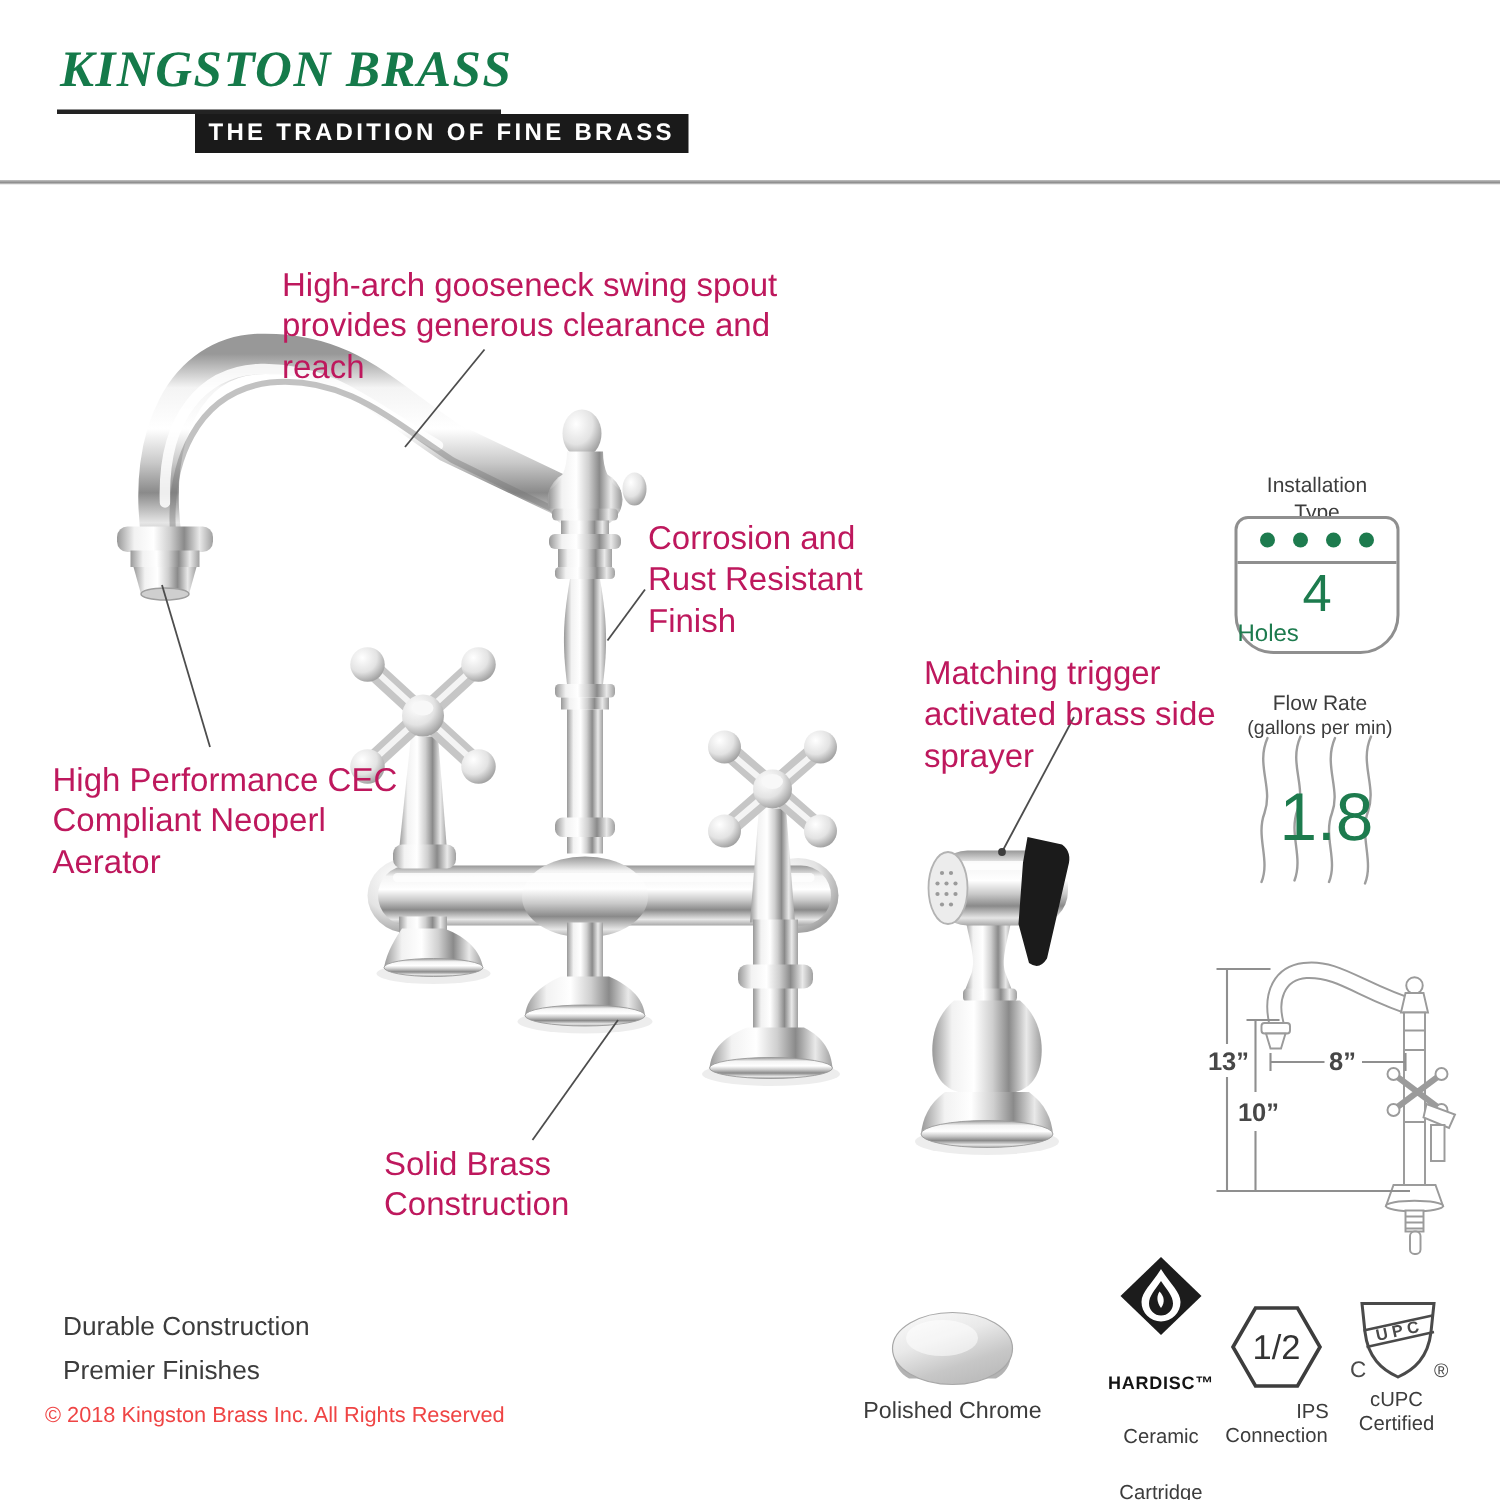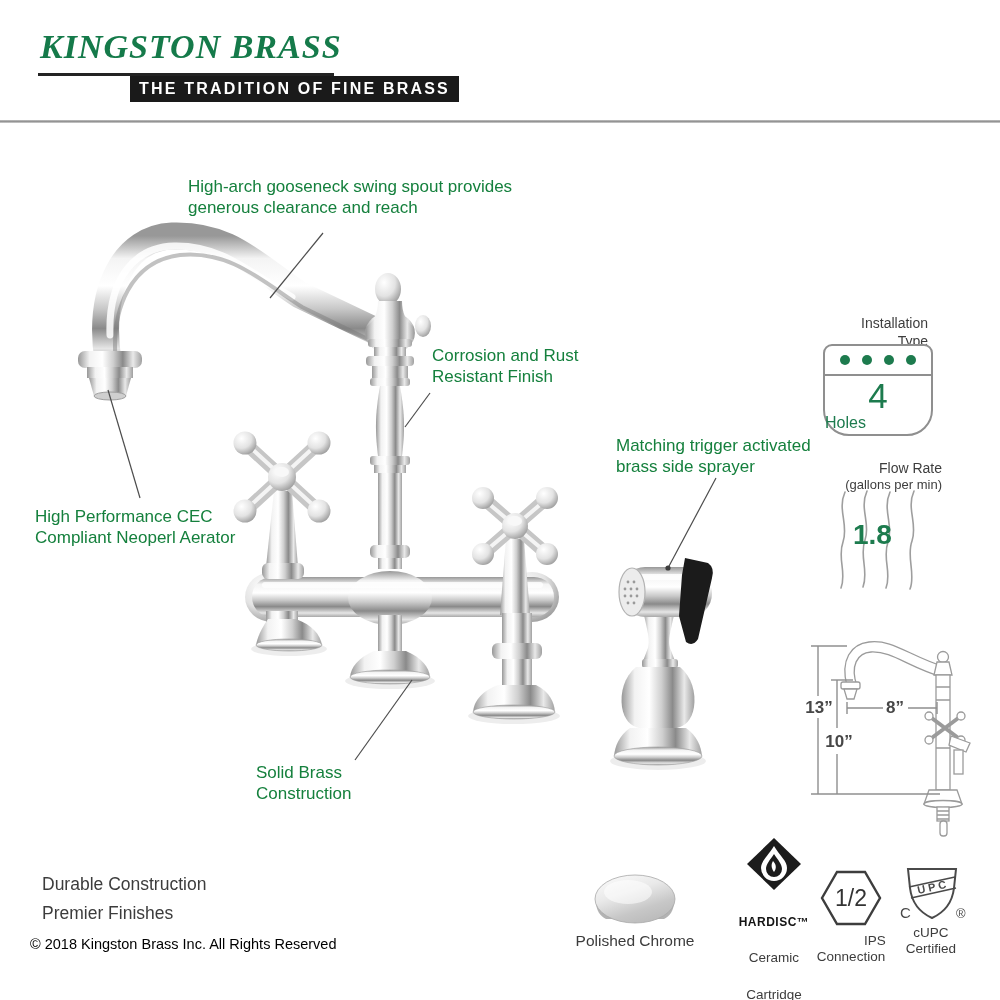--- a/index.html
+++ b/index.html
@@ -10,46 +10,46 @@
   
   .logo-name{left:40px;top:28px;font-family:"Liberation Serif",serif;font-style:italic;
              font-weight:bold;font-size:34px;letter-spacing:1px;color:#157a4a;white-space:nowrap;}
   .logo-underline{left:38px;top:73px;width:296px;height:3px;background:#232323;}
   .logo-tagline{left:130px;top:76px;background:#1a1a1a;color:#ffffff;font-size:16px;
                 font-weight:bold;letter-spacing:2.2px;padding:4px 9px;white-space:nowrap;}
   .header-rule{left:0;top:120px;width:1000px;height:3px;
                background:linear-gradient(#c2c2c2,#8f8f8f 55%,#d9d9d9);}
 
   
-  .callout{color:#15803d;font-size:17px;line-height:1.24;}
+  .callout{color:#be185d;font-size:22px;line-height:1.24;}
   .co-spout{left:188px;top:176px;width:345px;}
   .co-finish{left:432px;top:345px;width:185px;}
   .co-sprayer{left:616px;top:435px;width:228px;}
   .co-aerator{left:35px;top:506px;width:252px;}
   .co-construction{left:256px;top:762px;width:155px;}
 
   
-  .spec-title{color:#3d3d3d;font-size:14px;line-height:1.3;text-align:right;}
+  .spec-title{color:#3d3d3d;font-size:14px;line-height:1.3;text-align:center;}
   .install-title{left:828px;top:314px;width:100px;}
   .sink-box{left:823px;top:344px;width:110px;height:92px;border:2px solid #8f8f8f;
             border-radius:9px 9px 26px 26px;background:#ffffff;box-sizing:border-box;}
   .sink-top{height:28px;border-bottom:2px solid #8f8f8f;display:flex;align-items:center;
             justify-content:center;gap:12px;}
   .hole-dot{width:10px;height:10px;border-radius:50%;background:#1d7b4e;}
   .sink-number{text-align:center;font-size:35px;color:#1d7b4e;line-height:1;margin-top:2px;}
   .sink-holes{text-align:left;font-size:16px;color:#1d7b4e;margin-top:1px;}
   .flow-title{left:818px;top:459px;width:124px;}
   .flow-sub{font-size:13px;}
-  .flow-value{left:853px;top:519px;font-size:28px;color:#1d7b4e;font-weight:bold;}
+  .flow-value{left:853px;top:519px;font-size:45px;color:#1d7b4e;font-weight:normal;}
 
   
   .feature-line{color:#3c3c3c;font-size:17.5px;}
   .feat1{left:42px;top:874px;}
   .feat2{left:42px;top:903px;}
-  .copyright{left:30px;top:936px;color:#000000;font-size:14.5px;}
+  .copyright{left:30px;top:936px;color:#ef4444;font-size:14.5px;}
 
   
   .badge{display:flex;flex-direction:column;align-items:center;text-align:center;color:#3c3c3c;}
   .badge-finish{left:573px;top:872px;width:124px;}
   .badge-cartridge{left:735px;top:837px;width:78px;gap:21px;}
   .badge-connection{left:813px;top:868px;width:76px;}
   .badge-cert{left:886px;top:864px;width:90px;}
   .badge-label{font-size:15.5px;margin-top:4px;}
   .badge-brand{font-size:12px;font-weight:bold;color:#141414;letter-spacing:.5px;margin-top:3px;}
   .badge-small{font-size:13.5px;line-height:1.18;}

